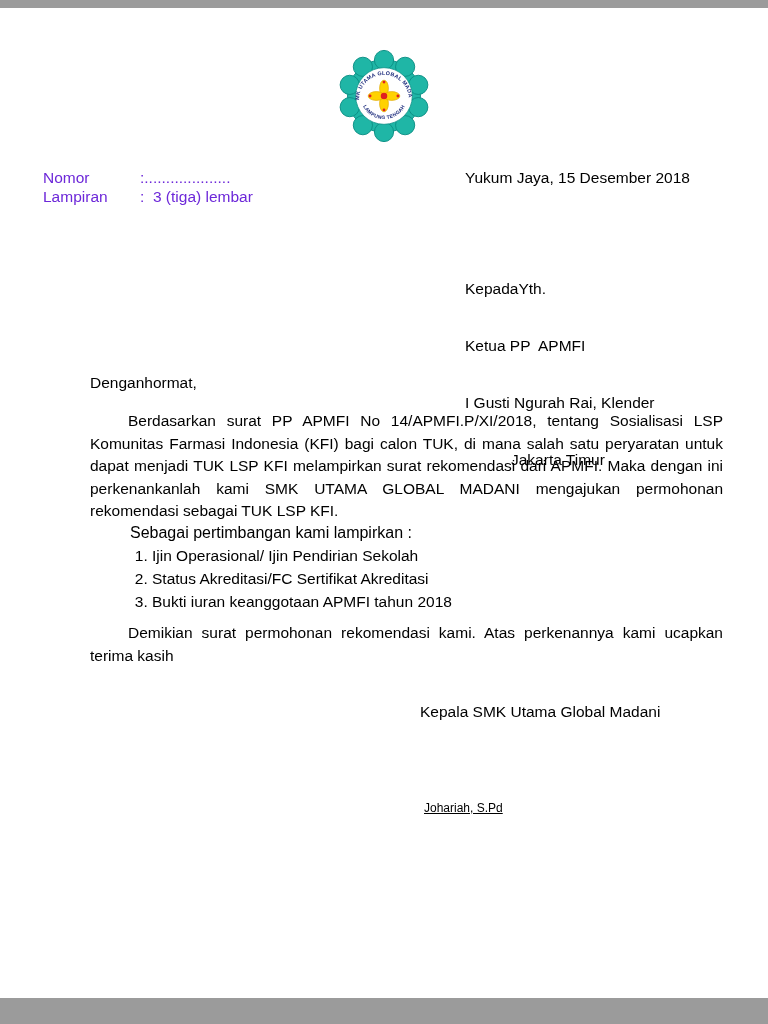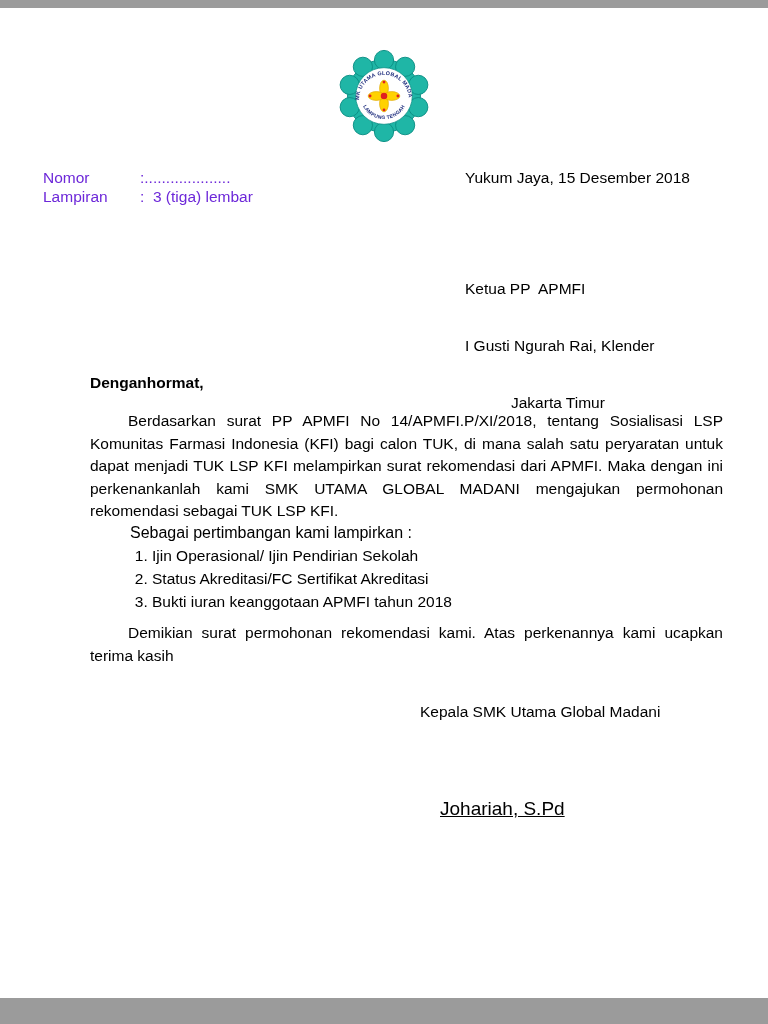--- a/index.html
+++ b/index.html
@@ -57,21 +57,20 @@
     color: #000;
     white-space: pre;
   }
   .recipient .city { padding-left: 46px; }
 
   .salutation {
     position: absolute;
     top: 365px; left: 90px;
     font-size: 15.5px; line-height: 19px;
     color: #000;
-    font-weight: bold;
   }
 
   .para {
     position: absolute;
     left: 90px; width: 633px;
     font-size: 15.5px;
     line-height: 22.5px;
     text-align: justify;
     text-indent: 38px;
     color: #000;
@@ -96,22 +95,22 @@
   }
 
   .sig-title {
     position: absolute;
     top: 694px; left: 420px;
     font-size: 15.5px; line-height: 19px;
     color: #000;
   }
   .sig-name {
     position: absolute;
-    top: 791px; left: 440px;
-    font-size: 19px; line-height: 19px;
+    top: 791px; left: 424px;
+    font-size: 12px; line-height: 19px;
     color: #000;
     text-decoration: underline;
   }
 </style>
 </head>
 <body>
 
 <div class="viewer">
   <div class="paper">
 
@@ -163,20 +162,21 @@
       </div>
       <div class="meta-row">
         <span class="meta-label">Lampiran</span>
         <span class="meta-value">:  3 (tiga) lembar</span>
       </div>
     </div>
 
     <div class="date-line">Yukum Jaya, 15 Desember 2018</div>
 
     <div class="recipient">
+      <div>KepadaYth.</div>
       <div>Ketua PP  APMFI</div>
       <div>I Gusti Ngurah Rai, Klender</div>
       <div class="city">Jakarta Timur</div>
     </div>
 
     <div class="salutation">Denganhormat,</div>
 
     <div class="para para-open">Berdasarkan surat PP APMFI No 14/APMFI.P/XI/2018, tentang Sosialisasi LSP Komunitas Farmasi Indonesia (KFI) bagi calon TUK, di mana salah satu peryaratan untuk dapat menjadi TUK LSP KFI melampirkan surat rekomendasi dari APMFI. Maka dengan ini perkenankanlah kami SMK UTAMA GLOBAL MADANI mengajukan permohonan rekomendasi sebagai TUK LSP KFI.</div>
 
     <div class="attach-intro">Sebagai pertimbangan kami lampirkan :</div>

